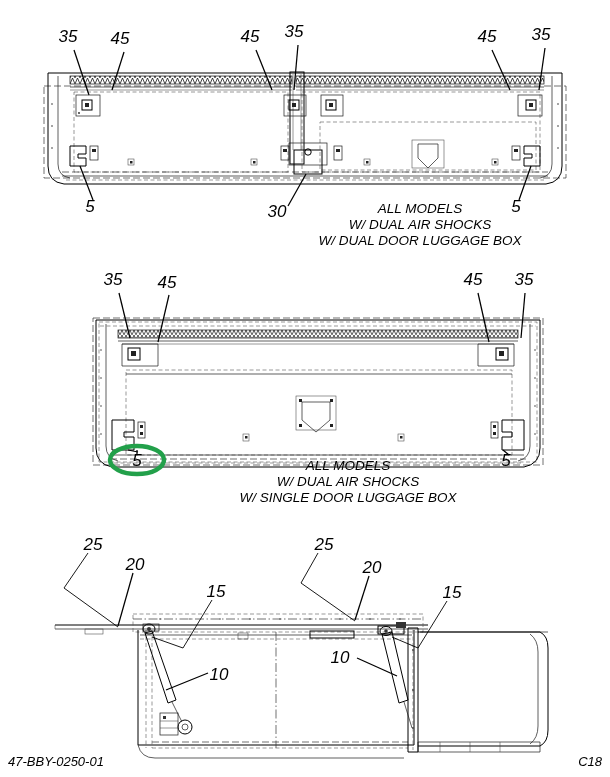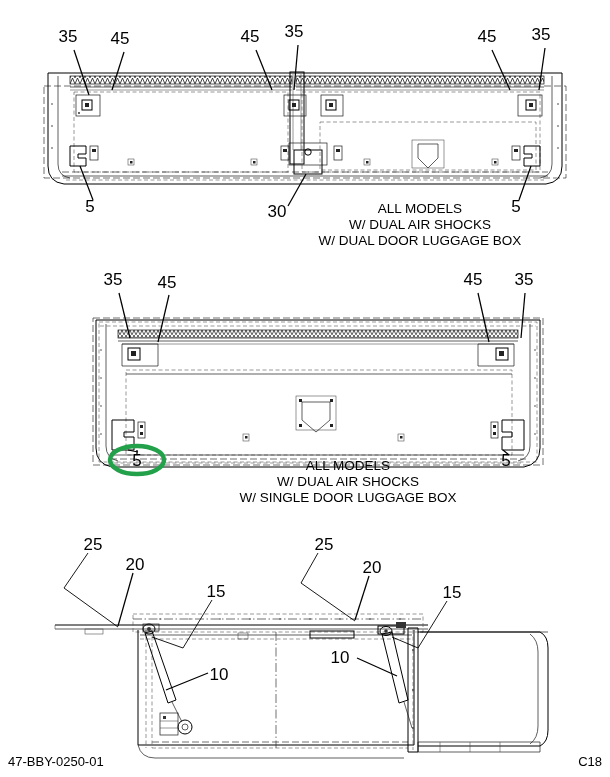--- a/index.html
+++ b/index.html
@@ -13,20 +13,21 @@
     height: 777px;
     position: relative;
     font-family: "Liberation Sans", sans-serif;
     overflow: hidden;
   }
   #sheet {
     position: absolute;
     left: 0; top: 0;
     width: 610px;
     height: 777px;
+    font-style: italic;
   }
   svg.drawing {
     position: absolute;
     left: 0; top: 0;
     width: 610px;
     height: 777px;
   }
   .callout-text {
     font-family: "Liberation Sans", sans-serif;
     font-size: 17px;

